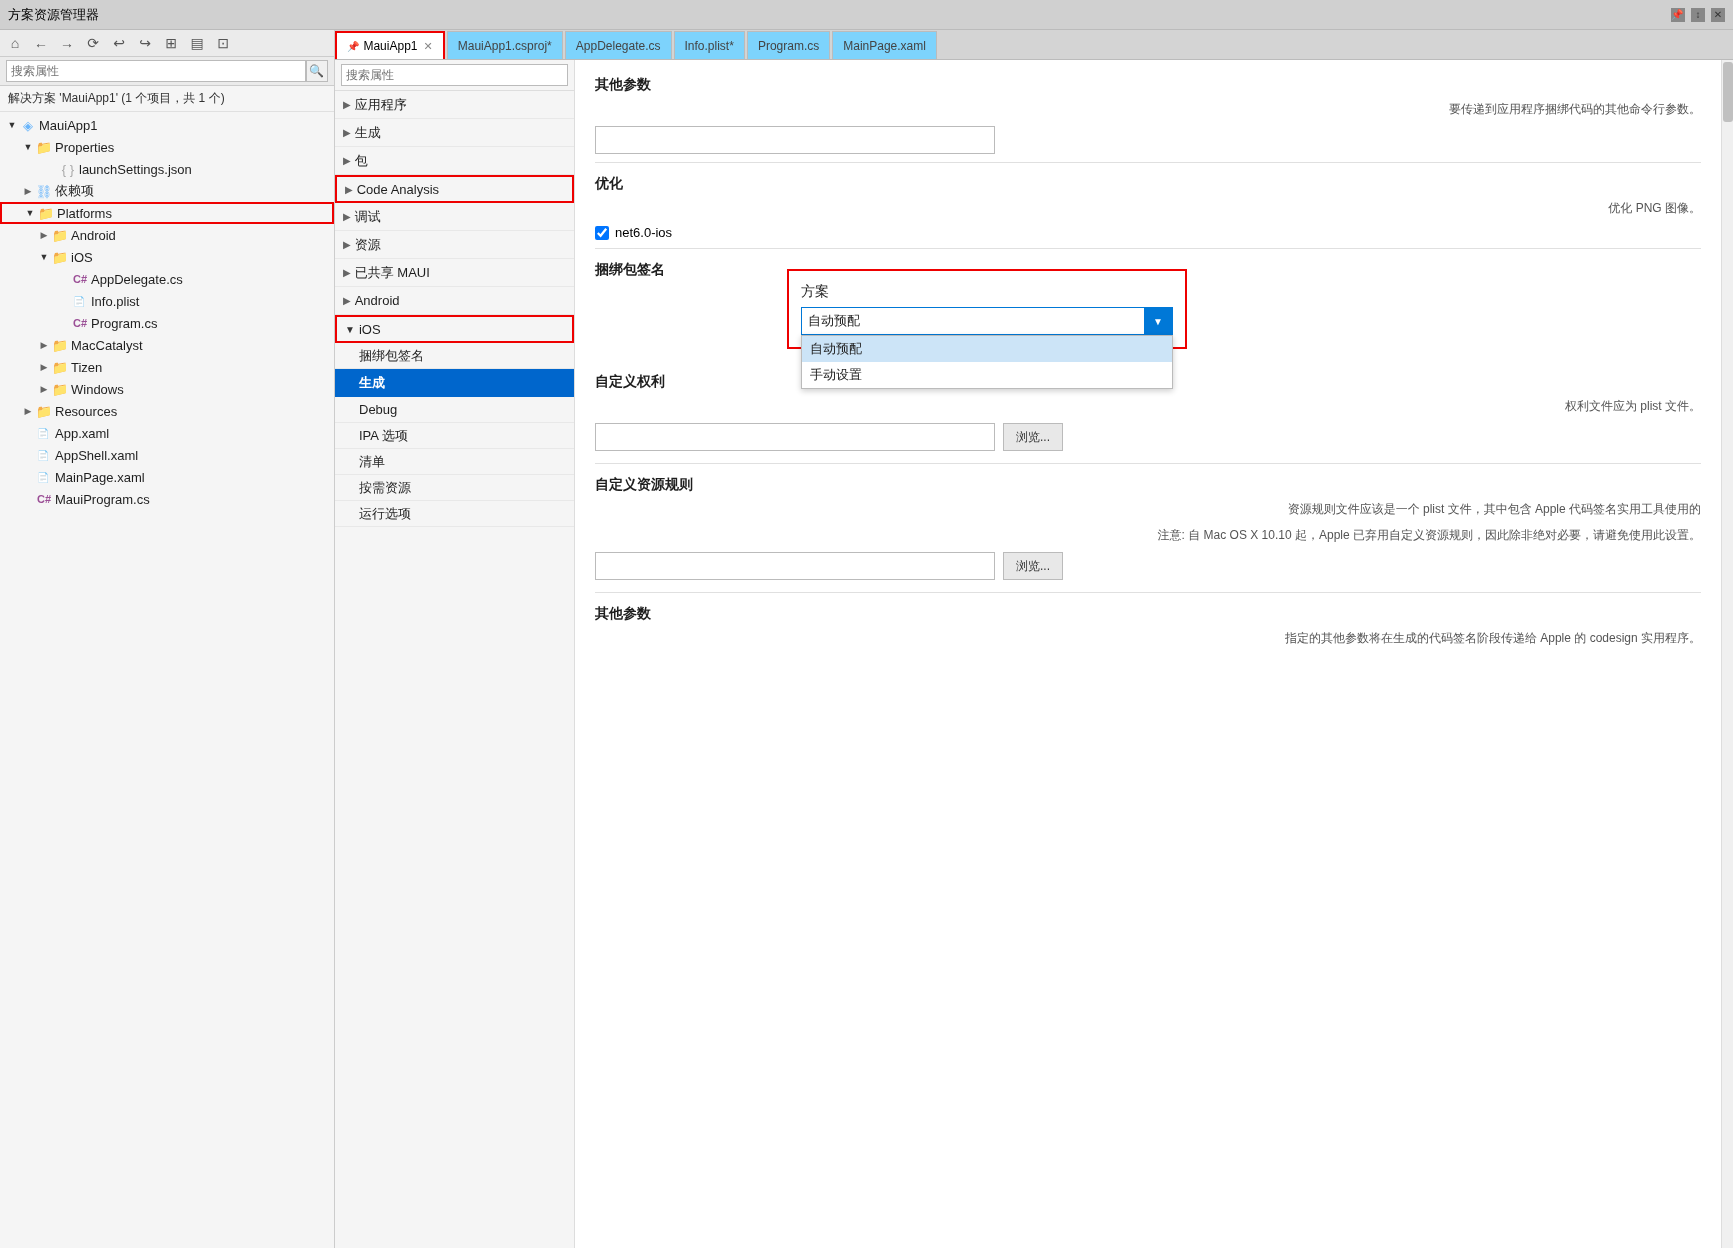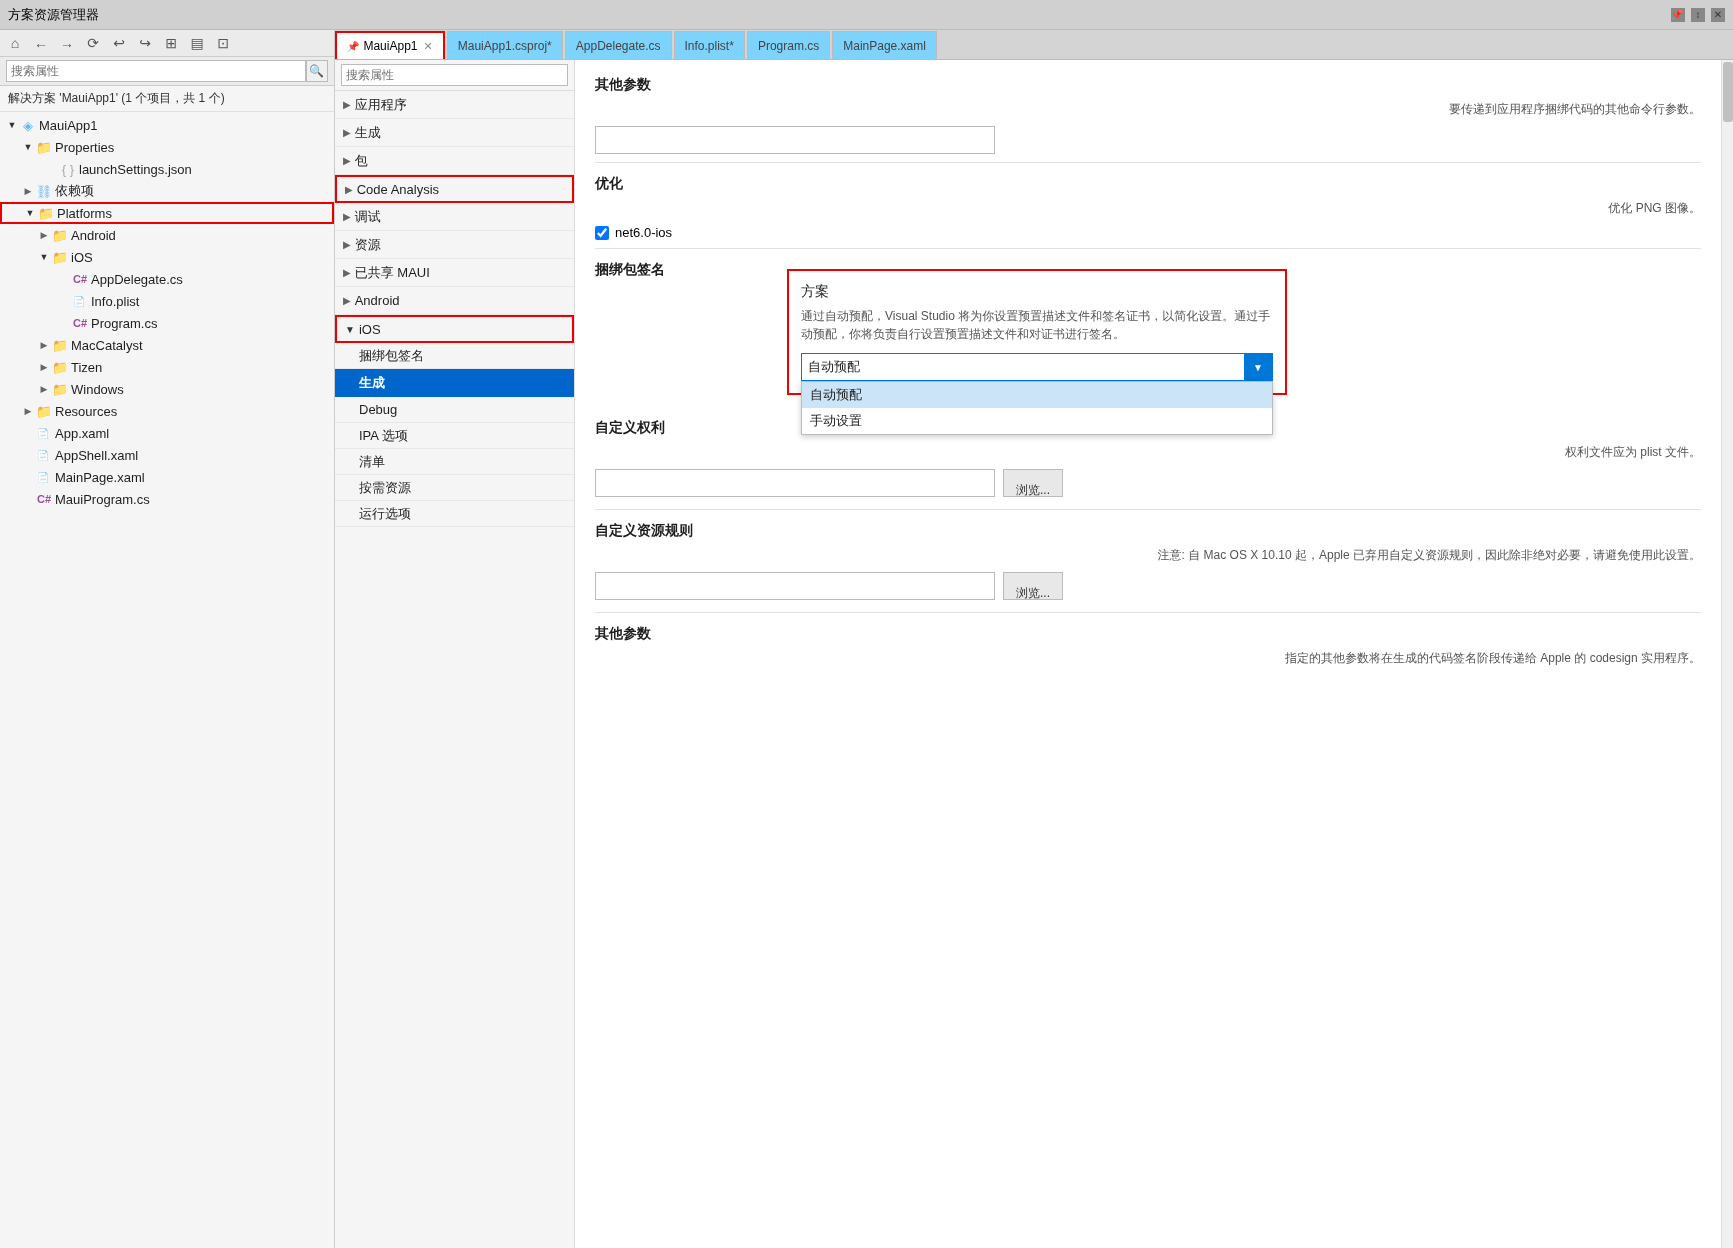--- a/index.html
+++ b/index.html
@@ -418,21 +418,21 @@
       align-items: center;
       gap: 8px;
       margin-top: 6px;
       margin-bottom: 12px;
     }
     .input-row .text-input {
       flex: 1;
     }
     .browse-btn {
       height: 28px;
-      padding: 12px 12px;
+      padding: 4px 12px;
       border: 1px solid #bbb;
       background: #e8e8e8;
       cursor: pointer;
       font-size: 12px;
       color: #333;
       white-space: nowrap;
     }
 
     .separator {
       height: 1px;
@@ -723,21 +723,20 @@
         <div class="separator"></div>
 
         <div style="display:flex; gap:32px; margin-top:12px; align-items:flex-start;">
 
           <div style="min-width:160px;">
             <div class="bundle-title">捆绑包签名</div>
           </div>
 
           <div class="scheme-box">
             <div class="scheme-title">方案</div>
-            <div class="scheme-desc">通过自动预配，Visual Studio 将为你设置预置描述文件和签名证书，以简化设置。通过手动预配，你将负责自行设置预置描述文件和对证书进行签名。</div>
 
             
             <div class="dropdown-container">
               <div class="dropdown-display">
                 <span class="dropdown-value">自动预配</span>
                 <button class="dropdown-arrow-btn">▼</button>
               </div>
               
               <div class="dropdown-menu">
                 <div class="dropdown-option selected">
@@ -761,20 +760,23 @@
             <button class="browse-btn">
               <span>浏览...</span>
             </button>
           </div>
         </div>
 
         <div class="separator"></div>
 
         <div style="margin-top:12px;">
           <div class="section-title">自定义资源规则</div>
+          <div class="section-desc">
+            <span>资源规则文件应该是一个 plist 文件，其中包含 Apple 代码签名实用工具使用的</span>
+          </div>
           <div class="section-desc" style="">
             <span>注意: 自 Mac OS X 10.10 起，Apple 已弃用自定义资源规则，因此除非绝对必要，请避免使用此设置。</span>
           </div>
           <div class="input-row">
             <input type="text" class="text-input" style="width: 360px;" value="">
             <button class="browse-btn">
               <span>浏览...</span>
             </button>
           </div>
         </div>

